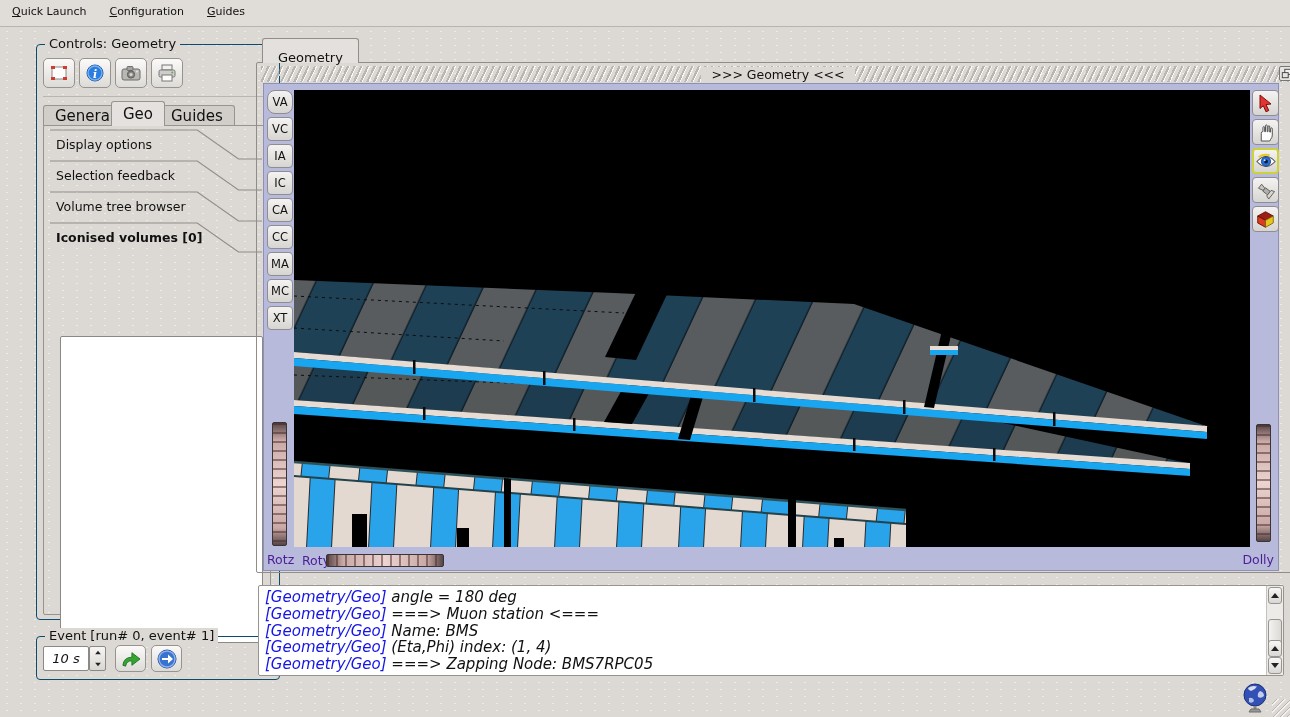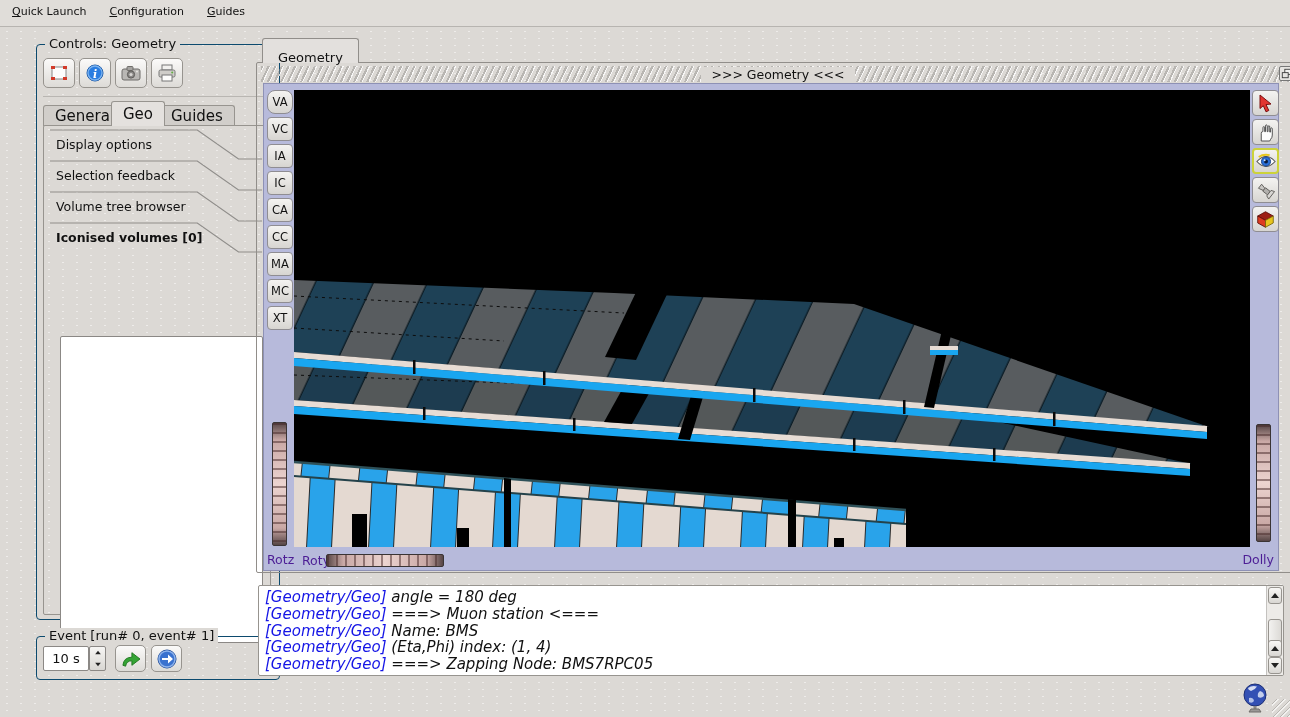--- a/index.html
+++ b/index.html
@@ -29,21 +29,21 @@
   .ltab.active{top:56px;height:25px;line-height:25px;background:#e4e1de;z-index:2;}
   .ltab-pane{position:absolute;left:6px;top:80px;right:8px;bottom:4px;border:1px solid #97948f;border-radius:2px;background:transparent;}
   .drawer{position:relative;height:31px;margin:0 4px 0 6px;cursor:default;}
   .drawer svg{position:absolute;left:0;top:0;width:100%;height:100%;}
   .drawer .dlabel{position:absolute;left:6px;top:8px;font-size:12.5px;}
   .drawer.bold .dlabel{font-weight:bold;}
   .iconised-list{position:absolute;left:16px;top:210px;width:203px;height:307px;background:#fff;border:1px solid #8b8885;border-radius:2px;}
   
   #event-box{left:8px;top:636px;width:244px;height:44px;}
   .spinbox{position:absolute;left:6px;top:9px;width:46px;height:25px;background:#fff;border:1px solid #8b8885;border-radius:2px;
-           display:flex;align-items:center;justify-content:center;font-size:13px;}
+           display:flex;align-items:center;justify-content:center;font-size:13px;font-style:italic;}
   .spinbtns{position:absolute;left:52px;top:9px;width:17px;height:25px;border:1px solid #8b8885;border-radius:2px;background:linear-gradient(#f6f5f3,#d9d7d3);}
   .spinbtns div{height:50%;display:flex;align-items:center;justify-content:center;font-size:7px;line-height:1;}
   .ebtn{position:absolute;top:8px;width:31px;height:27px;border:1px solid #97948f;border-radius:5px;
         background:linear-gradient(#fbfaf9,#dddbd7);display:flex;align-items:center;justify-content:center;}
   
   .rtab{position:absolute;left:262px;top:38px;height:25px;line-height:24px;padding:7px 15px;background:#e3e0dd;
         border:1px solid #918e8a;border-bottom:none;border-radius:3px 3px 0 0;font-size:13px;z-index:2;}
   .rpane{position:absolute;left:256px;top:62px;width:1044px;height:511px;border:1px solid #918e8a;border-radius:2px;}
   .dock-titlebar{position:absolute;left:4px;top:3px;right:4px;height:16px;
         background:repeating-linear-gradient(115deg,rgba(140,138,134,.45) 0 2px,rgba(255,255,255,.8) 2px 3px,transparent 3px 6px);

